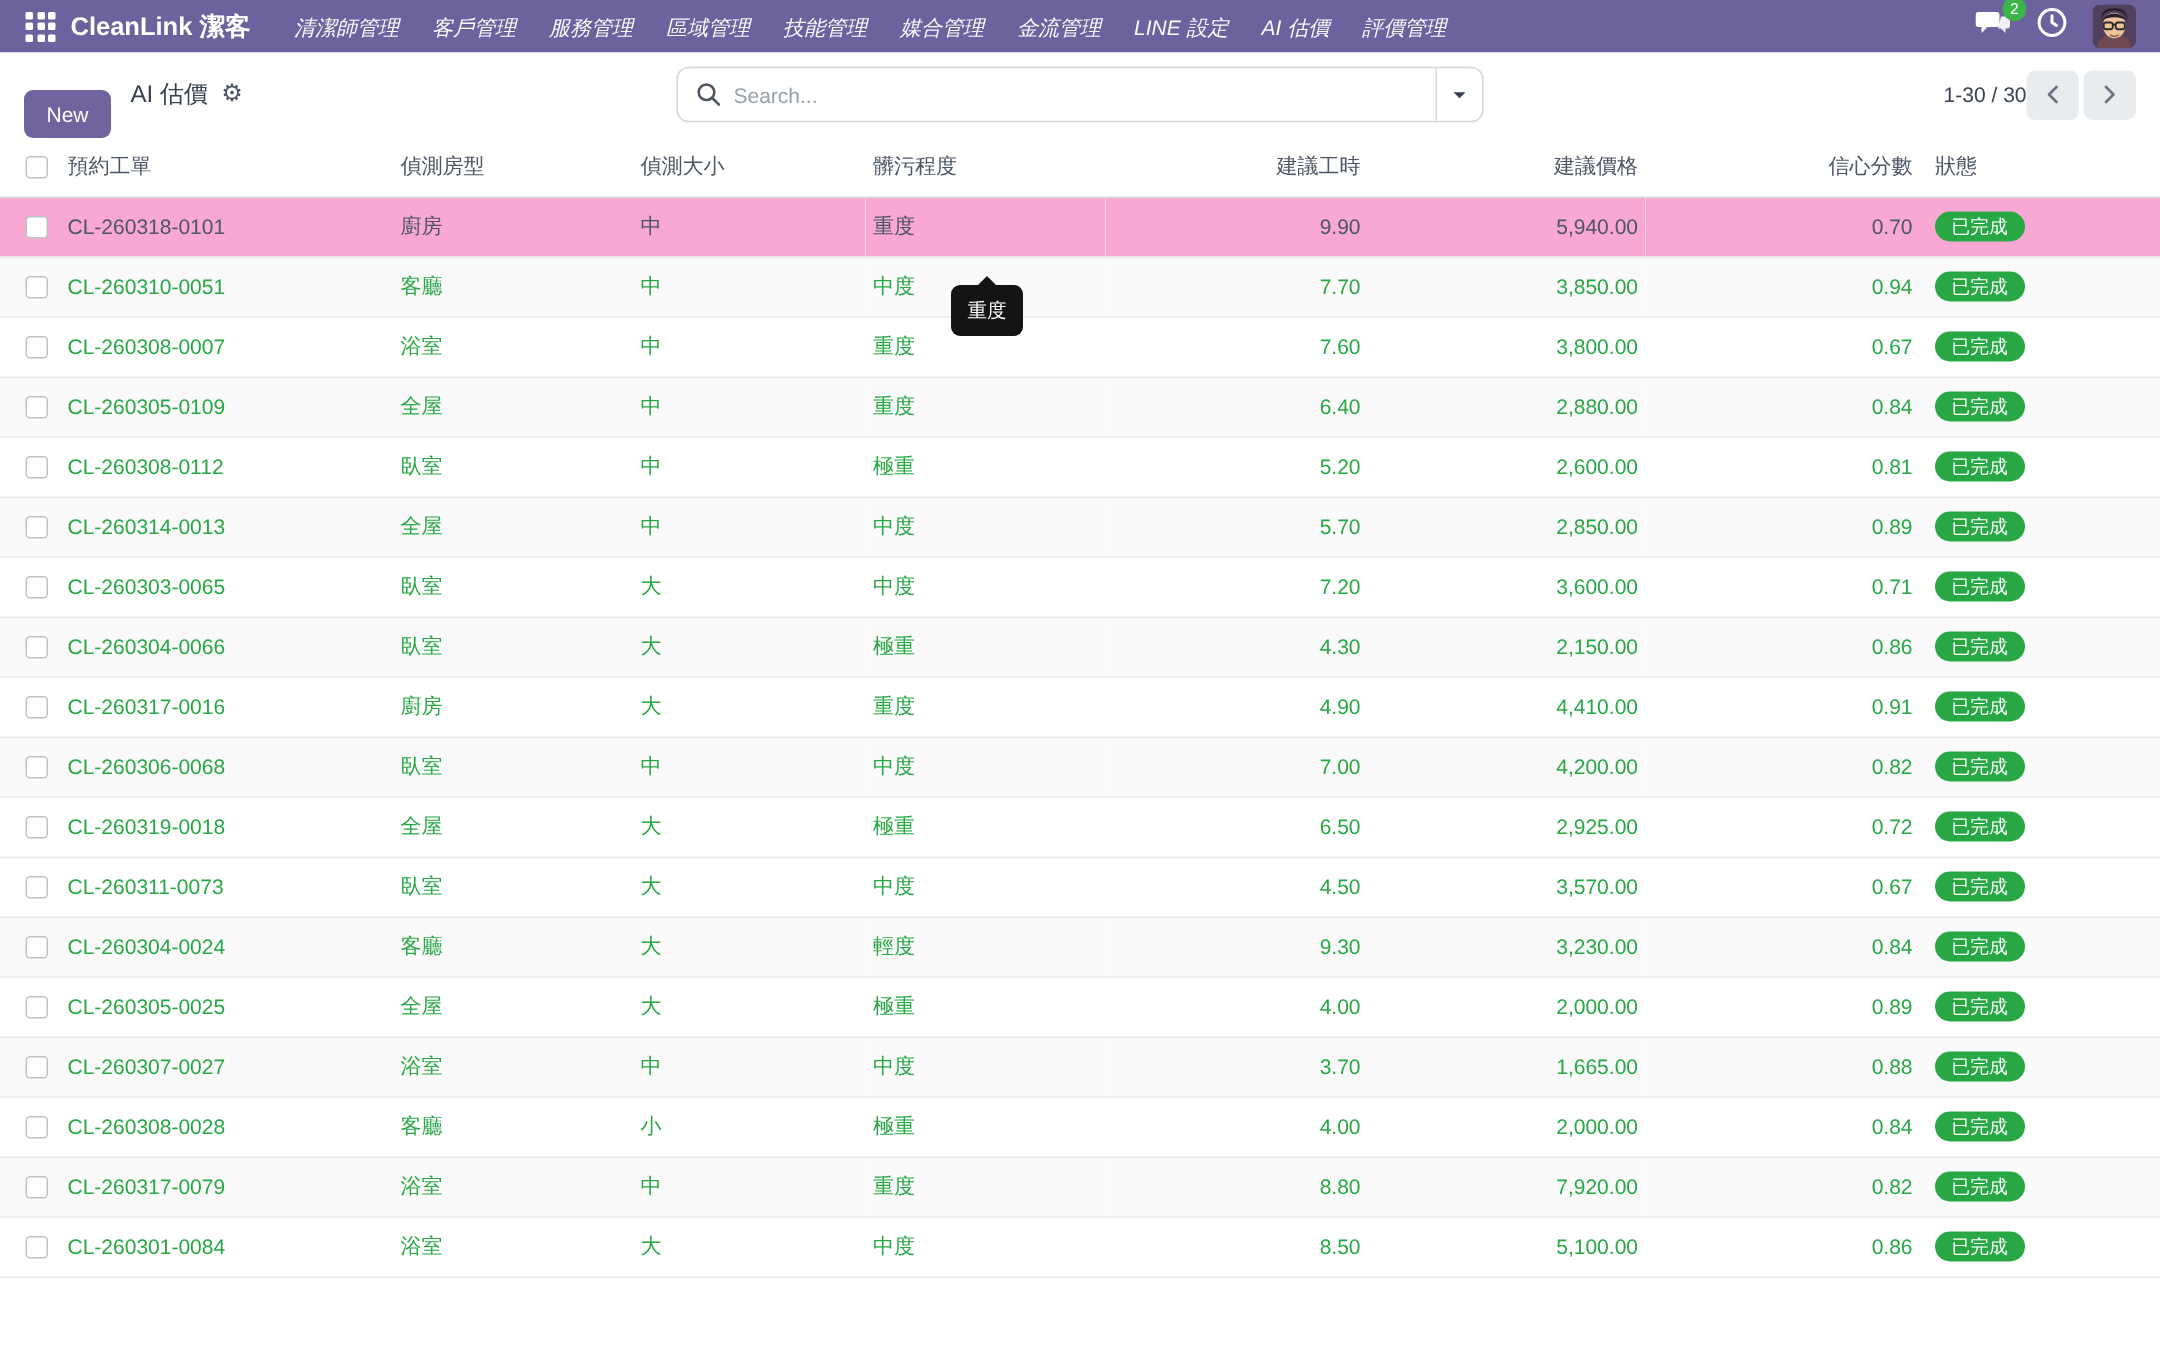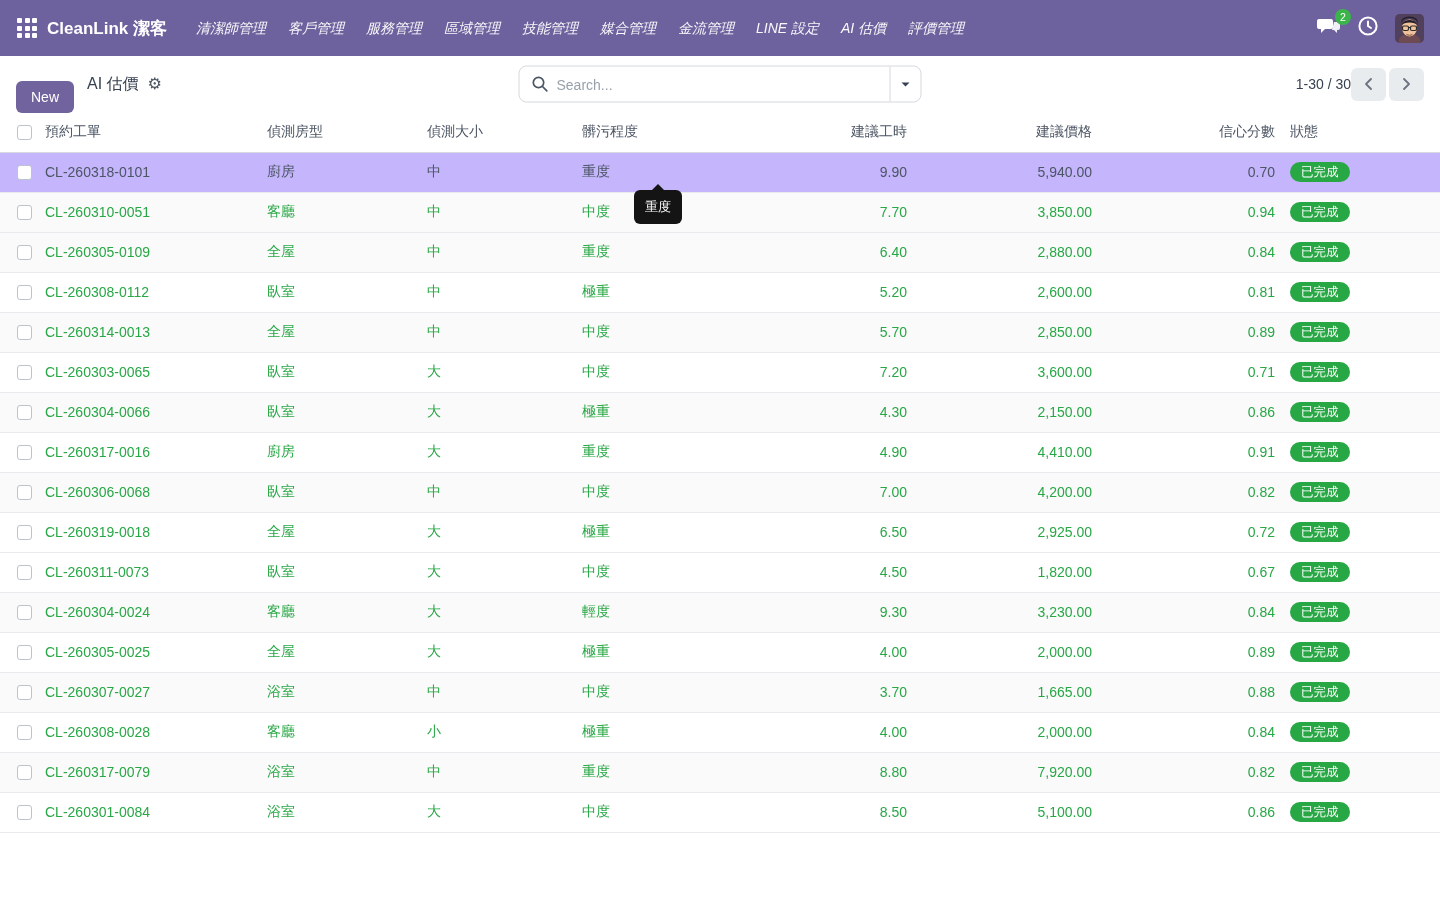--- a/index.html
+++ b/index.html
@@ -1,21 +1,21 @@
 <!DOCTYPE html>
 <html style="--nav-bg: #6e629e; --accent: #71639e; --row-green: #28a745; --badge-green: #28a745; --msg-badge-green: #3bb54a; --tooltip-bg: #141414;"><head>
 <meta charset="utf-8">
 <style>
   * { margin:0; padding:0; box-sizing:border-box; }
   html,body { width:1440px; height:900px; overflow:hidden; background:#fff;
               font-family:"Liberation Sans","DejaVu Sans",sans-serif; }
   body { position:relative; }
 
   
-  .topnav { height:56px; background:var(--nav-bg,#6e629e); display:flex; align-items:center;
+  .topnav { height:35px; background:var(--nav-bg,#6e629e); display:flex; align-items:center;
             padding:0 12px; color:#fff; }
   .apps-grid { width:20px; height:20px; margin:0 10px 0 5px; display:grid;
                grid-template-columns:repeat(3,5px); grid-template-rows:repeat(3,5px);
                gap:2.5px; cursor:pointer; }
   .apps-grid i { background:#fff; border-radius:1px; }
   .brand { font-size:17px; font-weight:700; margin-right:18px; white-space:nowrap; cursor:pointer; }
   .menu { display:flex; height:46px;font-style:italic; }
   .menu-item { padding:0 11px; font-size:14px; line-height:46px; cursor:pointer;
                color:rgba(255,255,255,.96); white-space:nowrap; }
   .nav-right { margin-left:auto; display:flex; align-items:center; gap:16px; padding-right:4px; }
@@ -27,21 +27,21 @@
 
   
   .control { height:56px; display:flex; align-items:center; padding:0 16px; position:relative;
              background:#fff; }
   .new-btn { background:var(--accent,#71639e); color:#fff; border:none; border-radius:6px;
              padding:8px 15px; font-size:14px; cursor:pointer; font-family:inherit;margin-top:26px; }
   .view-title { font-size:16px; color:#374151; margin-left:13px; }
   .gear { margin-left:9px; color:#4b5563; font-size:16px; cursor:pointer; line-height:1; }
 
   .searchwrap { position:absolute; left:50%; top:50%; transform:translate(-50%,-50%);
-                width:403px; height:37px; border:1px solid #d4d8dd; border-radius:8px;
+                width:538px; height:37px; border:1px solid #d4d8dd; border-radius:8px;
                 display:flex; align-items:center; background:#fff; }
   .search-icon { margin:0 8px 0 12px; display:flex; }
   .search-input { flex:1; border:none; outline:none; font-size:14px; color:#374151;
                   background:transparent; font-family:inherit; }
   .search-input::placeholder { color:#98a1ab; }
   .search-toggle { width:31px; align-self:stretch; border-left:1px solid #d4d8dd;
                    display:flex; align-items:center; justify-content:center; cursor:pointer; }
   .caret-down { width:0; height:0; border:4.5px solid transparent; border-top-color:#374151;
                 margin-top:4px; }
 
@@ -54,21 +54,21 @@
   
   table { width:1440px; border-collapse:collapse; table-layout:fixed; font-size:14px; }
   thead th { height:40px; font-weight:500; color:#4b5563; border-bottom:1px solid #d7dade;
              text-align:left; padding:0 5px; font-size:14px; cursor:pointer;margin-left:18px; }
   thead th.num, td.num { text-align:right; padding-right:5px; }
   th.cb-cell, td.cb-cell { padding-left:17px; }
   tbody td { height:40px; border-bottom:1px solid #e8eaed; padding:0 5px;
              color:var(--row-green,#28a745); white-space:nowrap; overflow:hidden; }
   tbody tr { cursor:pointer; }
   tr.stripe td { background:#fafafa; }
-  tr.hl td { background:#c4b5fd; color:#4b5563; }
+  tr.hl td { background:#f9a8d4; color:#4b5563; }
   td.status-cell, th.status-cell { padding-left:10px; }
   .badge { display:inline-block; background:var(--badge-green,#28a745); color:#fff;
            font-size:12.5px; padding:4px 11px; border-radius:999px; line-height:1; }
   .cb { width:15px; height:15px; border:1px solid #bcc3cb; border-radius:3px; background:#fff;
         display:inline-block; vertical-align:middle; cursor:pointer; }
 
   
   .tooltip { position:absolute; left:634px; top:190px; background:var(--tooltip-bg,#141414);
              color:#fff; font-size:13px; padding:8px 11px; border-radius:6px; z-index:10; }
   .tooltip::before { content:""; position:absolute; top:-13px; left:50%; margin-left:-7px;
@@ -218,20 +218,31 @@
         <td class="cb-cell"><span class="cb"></span></td>
         <td>CL-260310-0051</td>
         <td>客廳</td>
         <td>中</td>
         <td>中度</td>
         <td class="num">7.70</td>
         <td class="num">3,850.00</td>
         <td class="num">0.94</td>
         <td class="status-cell"><span class="badge">已完成</span></td>
       </tr>
+      <tr>
+        <td class="cb-cell"><span class="cb"></span></td>
+        <td>CL-260308-0007</td>
+        <td>浴室</td>
+        <td>中</td>
+        <td>重度</td>
+        <td class="num">7.60</td>
+        <td class="num">3,800.00</td>
+        <td class="num">0.67</td>
+        <td class="status-cell"><span class="badge">已完成</span></td>
+      </tr>
       <tr class="stripe">
         <td class="cb-cell"><span class="cb"></span></td>
         <td>CL-260305-0109</td>
         <td>全屋</td>
         <td>中</td>
         <td>重度</td>
         <td class="num">6.40</td>
         <td class="num">2,880.00</td>
         <td class="num">0.84</td>
         <td class="status-cell"><span class="badge">已完成</span></td>
@@ -313,21 +324,21 @@
         <td class="num">0.72</td>
         <td class="status-cell"><span class="badge">已完成</span></td>
       </tr>
       <tr>
         <td class="cb-cell"><span class="cb"></span></td>
         <td>CL-260311-0073</td>
         <td>臥室</td>
         <td>大</td>
         <td>中度</td>
         <td class="num">4.50</td>
-        <td class="num">1,820.00</td>
+        <td class="num">3,570.00</td>
         <td class="num">0.67</td>
         <td class="status-cell"><span class="badge">已完成</span></td>
       </tr>
       <tr class="stripe">
         <td class="cb-cell"><span class="cb"></span></td>
         <td>CL-260304-0024</td>
         <td>客廳</td>
         <td>大</td>
         <td>輕度</td>
         <td class="num">9.30</td>

